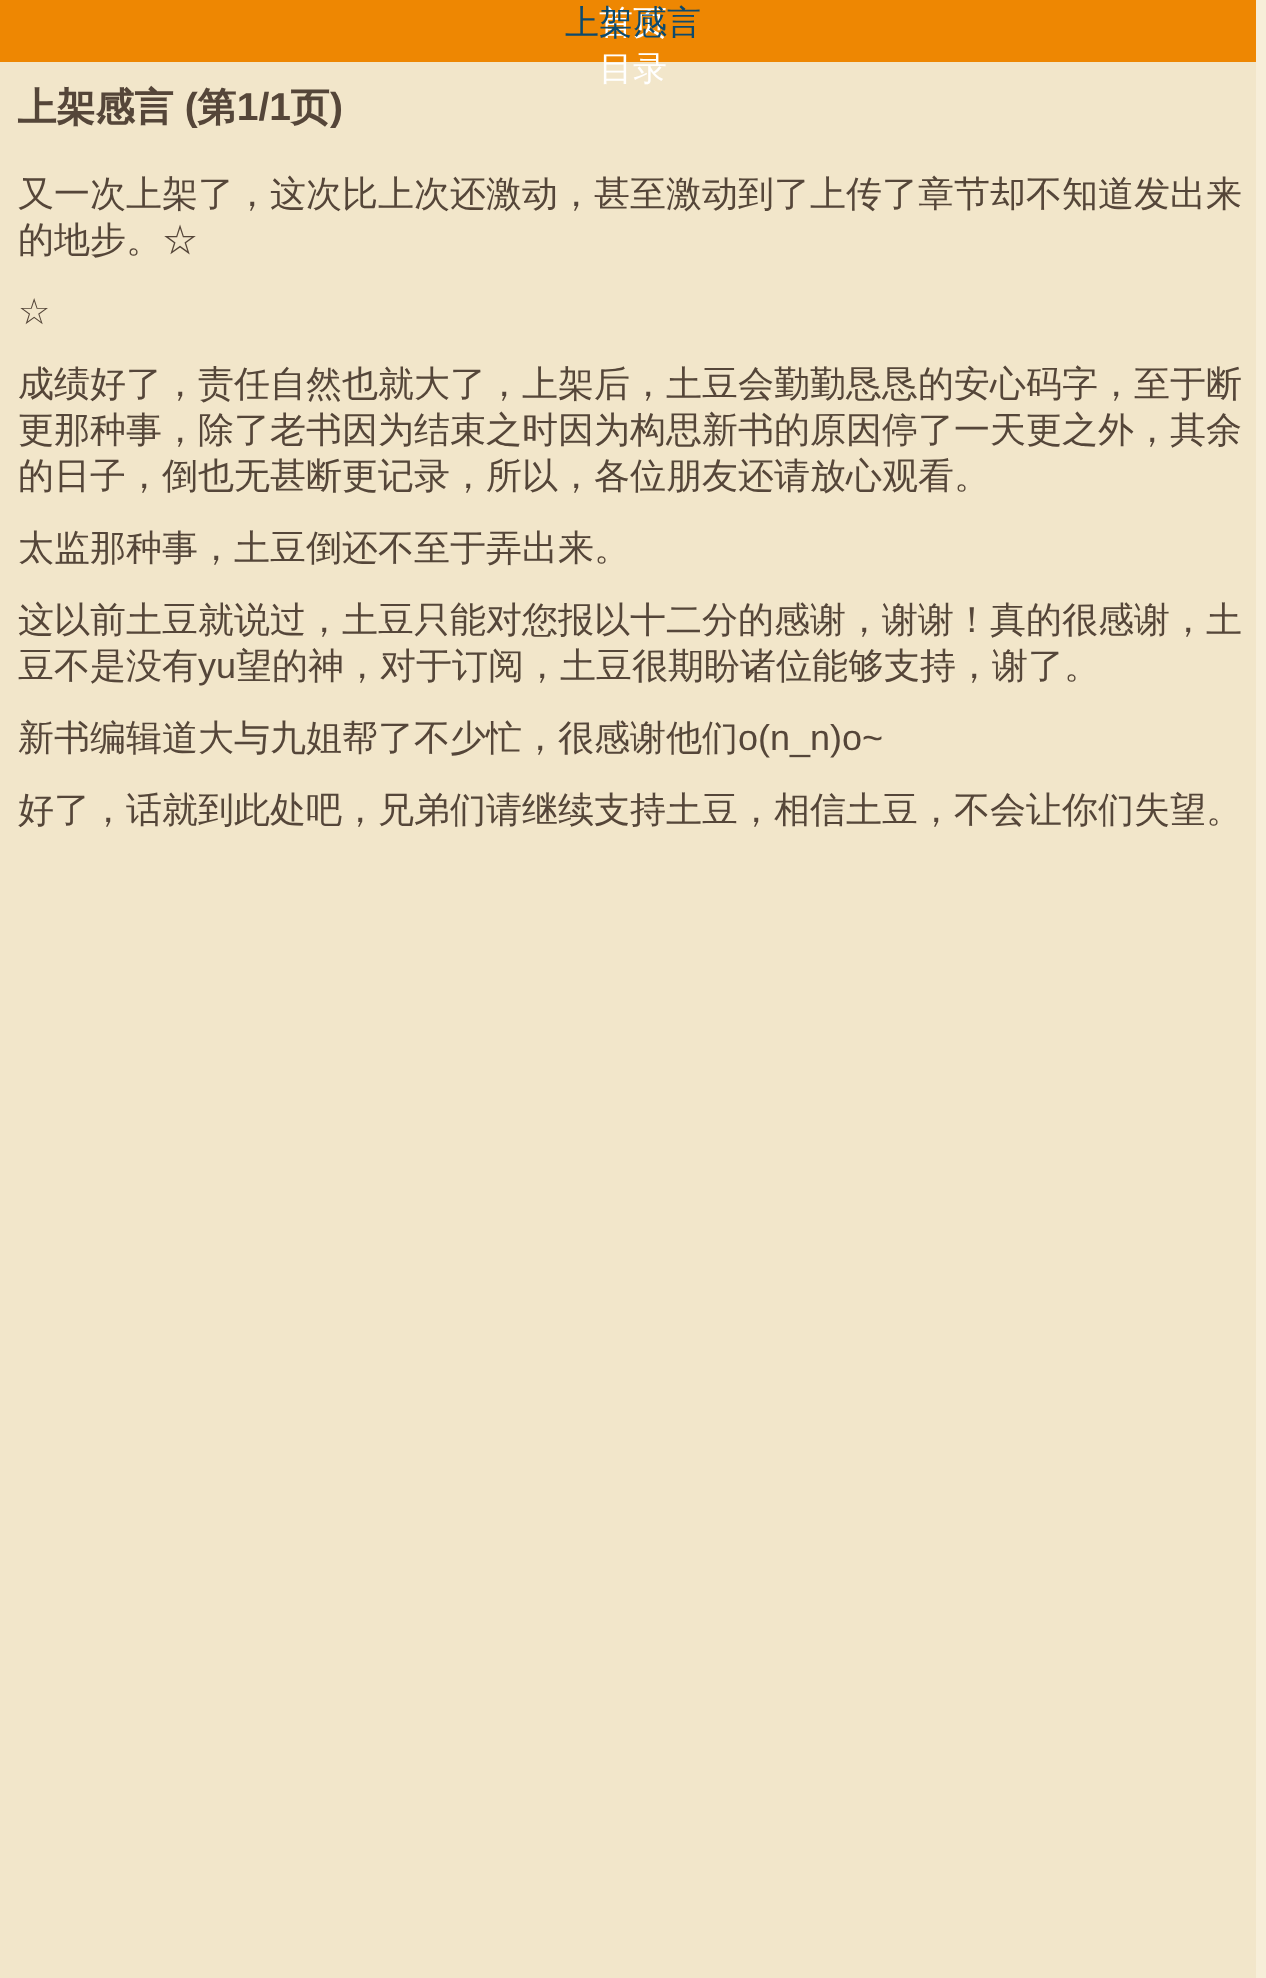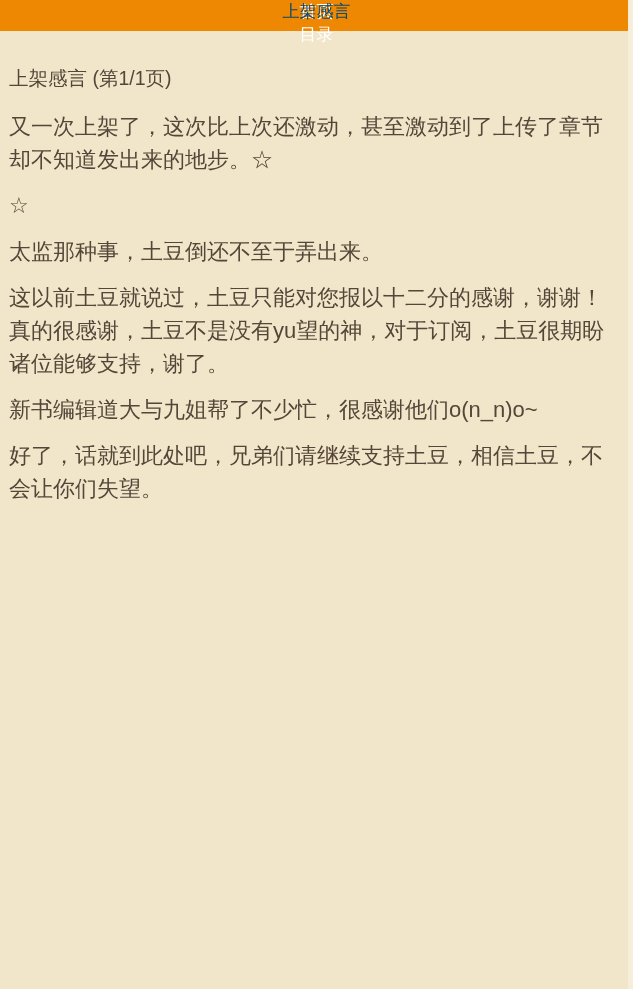--- a/index.html
+++ b/index.html
@@ -36,27 +36,27 @@
     font-size: 17px;
     position: absolute;
     left: 50%;
     transform: translateX(-50%);
   }
   .content {
     padding: 9px 9px 0 9px;
   }
   .page-title {
     font-size: 19.5px;
-    font-weight: normal;
-    margin: 24px 0 17px 0;
+    font-weight: bold;
+    margin: 0 0 17px 0;
     line-height: 29px;
   }
   .chapter-body p {
-    font-size: 22px;
-    line-height: 33px;
+    font-size: 18px;
+    line-height: 23px;
     margin: 0 0 13px 0;
     word-break: break-all;
   }
   .scroll-strip {
     position: absolute;
     top: 0;
     right: 0;
     width: 5px;
     height: 100%;
     background: #f7eed9;
@@ -69,20 +69,21 @@
   <a>首页</a>
   <span class="bar-title">上架感言</span>
   <a>目录</a>
 </header>
 
 <main class="content">
   <h1 class="page-title">上架感言 (第1/1页)</h1>
   <div class="chapter-body">
     <p>又一次上架了，这次比上次还激动，甚至激动到了上传了章节却不知道发出来的地步。☆</p>
     <p>☆</p>
+    <p>成绩好了，责任自然也就大了，上架后，土豆会勤勤恳恳的安心码字，至于断更那种事，除了老书因为结束之时因为构思新书的原因停了一天更之外，其余的日子，倒也无甚断更记录，所以，各位朋友还请放心观看。</p>
     <p>太监那种事，土豆倒还不至于弄出来。</p>
     <p>这以前土豆就说过，土豆只能对您报以十二分的感谢，谢谢！真的很感谢，土豆不是没有yu望的神，对于订阅，土豆很期盼诸位能够支持，谢了。</p>
     <p>新书编辑道大与九姐帮了不少忙，很感谢他们o(n_n)o~</p>
     <p>好了，话就到此处吧，兄弟们请继续支持土豆，相信土豆，不会让你们失望。</p>
   </div>
 </main>
 
 <div class="scroll-strip"></div>
 
 </body></html>

